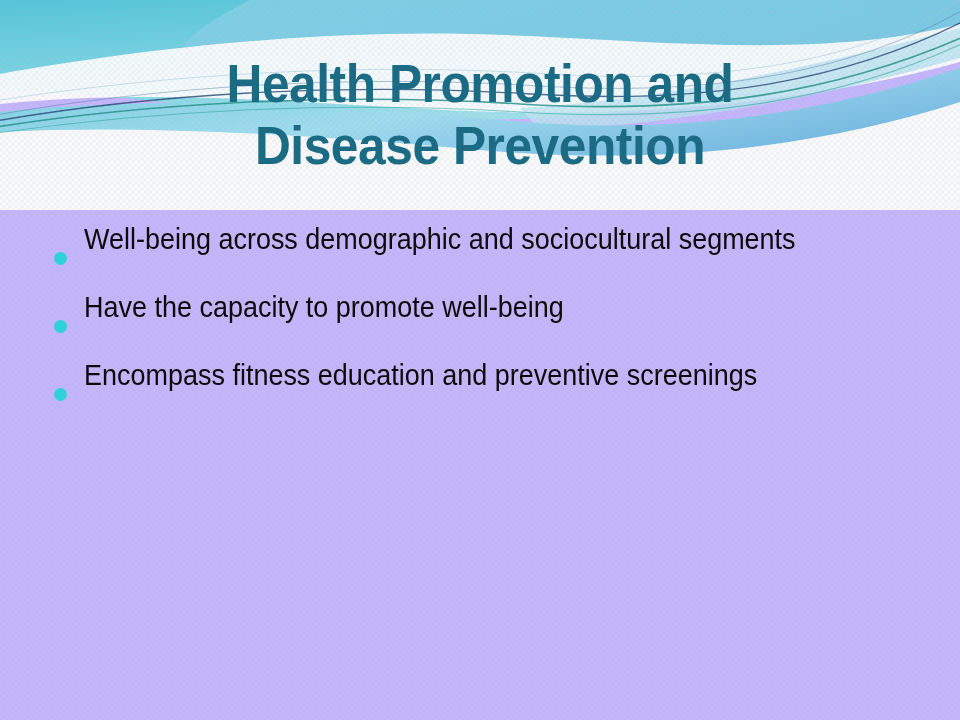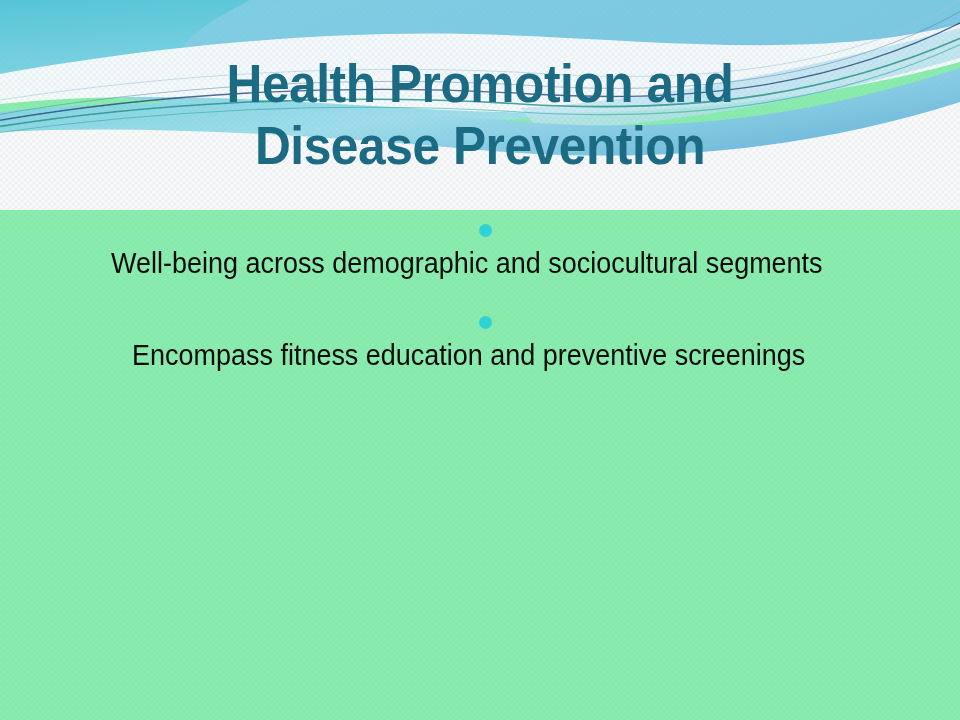--- a/index.html
+++ b/index.html
@@ -5,21 +5,21 @@
   html, body {
     margin: 0;
     padding: 0;
     background: #ffffff;
   }
   #slide {
     position: relative;
     width: 960px;
     height: 720px;
     overflow: hidden;
-    background: #86efac;
+    background: #c4b5fd;
     font-family: "Liberation Sans", sans-serif;
   }
 
   
   #texture {
     position: absolute;
     inset: 0;
     z-index: 2;
     pointer-events: none;
     opacity: .55;
@@ -61,23 +61,22 @@
   }
 
   .bullets {
     position: absolute;
     top: 213px;
     left: 54px;
     width: 880px;
   }
   .bullet-row {
     display: flex;
-    align-items: center;
+    align-items: flex-end;
     margin-bottom: 16px;
-    flex-direction: column;
   }
   .dot {
     flex: 0 0 auto;
     width: 13px;
     height: 13px;
     border-radius: 50%;
     background: #2ed3d8;
     margin-top: 11px;
     margin-right: 17px;
   }
@@ -169,20 +168,24 @@
 
     <div class="bullets">
 
       <div class="bullet-row">
         <span class="dot"></span>
         <span class="btext">Well-being across demographic and sociocultural segments</span>
       </div>
 
 
 
+      <div class="bullet-row">
+        <span class="dot"></span>
+        <span class="btext">Have the capacity to promote well-being</span>
+      </div>
 
 
       <div class="bullet-row">
         <span class="dot"></span>
         <span class="btext">Encompass fitness education and preventive screenings</span>
       </div>
 
     </div>
   </div>
 </div>

